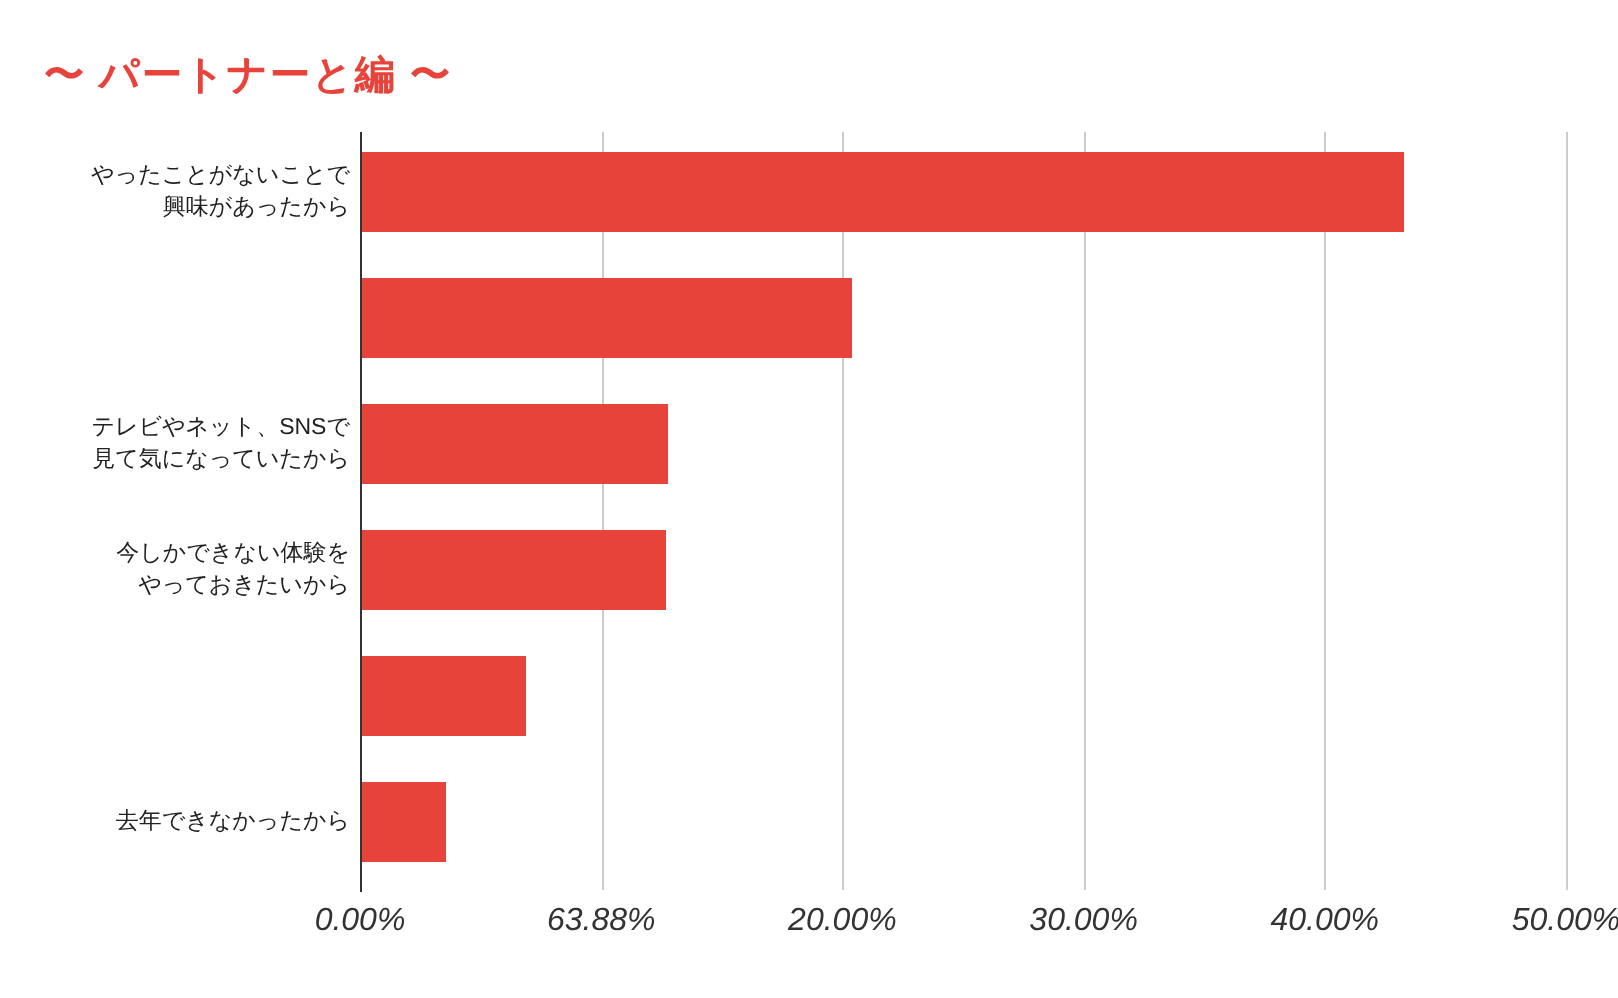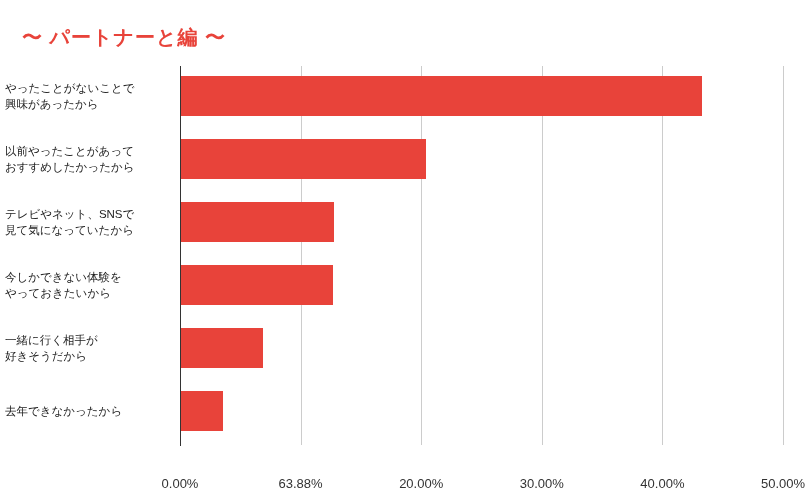--- a/index.html
+++ b/index.html
@@ -55,40 +55,41 @@
   }
   .bar {
     position: absolute;
     height: 40px;
     background: #E8433A;
   }
   .cat-label {
     position: absolute;
     right: 0;
     width: 170px;
-    text-align: left;
+    text-align: right;
     font-size: 11.5px;
     line-height: 16px;
     color: #222222;
     white-space: pre-line;
   }
   #y-labels {
     position: absolute;
     left: 0;
     top: 66px;
     width: 175px;
     height: 379px;
   }
   .x-tick {
     position: absolute;
-    top: 476px;
-    font-size: 13px;
+    top: 452px;
+    font-size: 16px;
     color: #333333;
     transform: translateX(-50%);
     white-space: nowrap;
+    font-style: italic;
   }
 </style>
 </head>
 <body>
 
 <div id="chart-root">
 
   <div id="chart-title">〜 パートナーと編 〜</div>
 
   <div id="plot-area">
@@ -105,28 +106,24 @@
       <div class="bar" style="left: 1px; top: 262.25px; width: 82.008px; background: rgb(232, 67, 58);"></div>
       <div class="bar" style="left: 1px; top: 325.417px; width: 42.21px; background: rgb(232, 67, 58);"></div>
     </div>
 
   <div id="axis-line"></div>
 
   <div id="y-labels">
 
   <div class="cat-label" style="top: 13.5833px;">やったことがないことで
 興味があったから</div>
-      <div class="cat-label" style="top: 76.75px;">以前やったことがあって
-おすすめしたかったから</div>
       <div class="cat-label" style="top: 203.083px;">今しかできない体験を
 やっておきたいから</div>
       <div class="cat-label" style="top: 139.917px;">テレビやネット、SNSで
 見て気になっていたから</div>
-      <div class="cat-label" style="top: 266.25px;">一緒に行く相手が
-好きそうだから</div>
       <div class="cat-label" style="top: 337.417px;">去年できなかったから</div>
     </div>
 
 <div class="x-tick" style="left: 180px;">0.00%</div>
     <div class="x-tick" style="left: 300.6px;">63.88%</div>
     <div class="x-tick" style="left: 421.2px;">20.00%</div>
     <div class="x-tick" style="left: 541.8px;">30.00%</div>
     <div class="x-tick" style="left: 662.4px;">40.00%</div>
     <div class="x-tick" style="left: 783px;">50.00%</div>
   </div>

